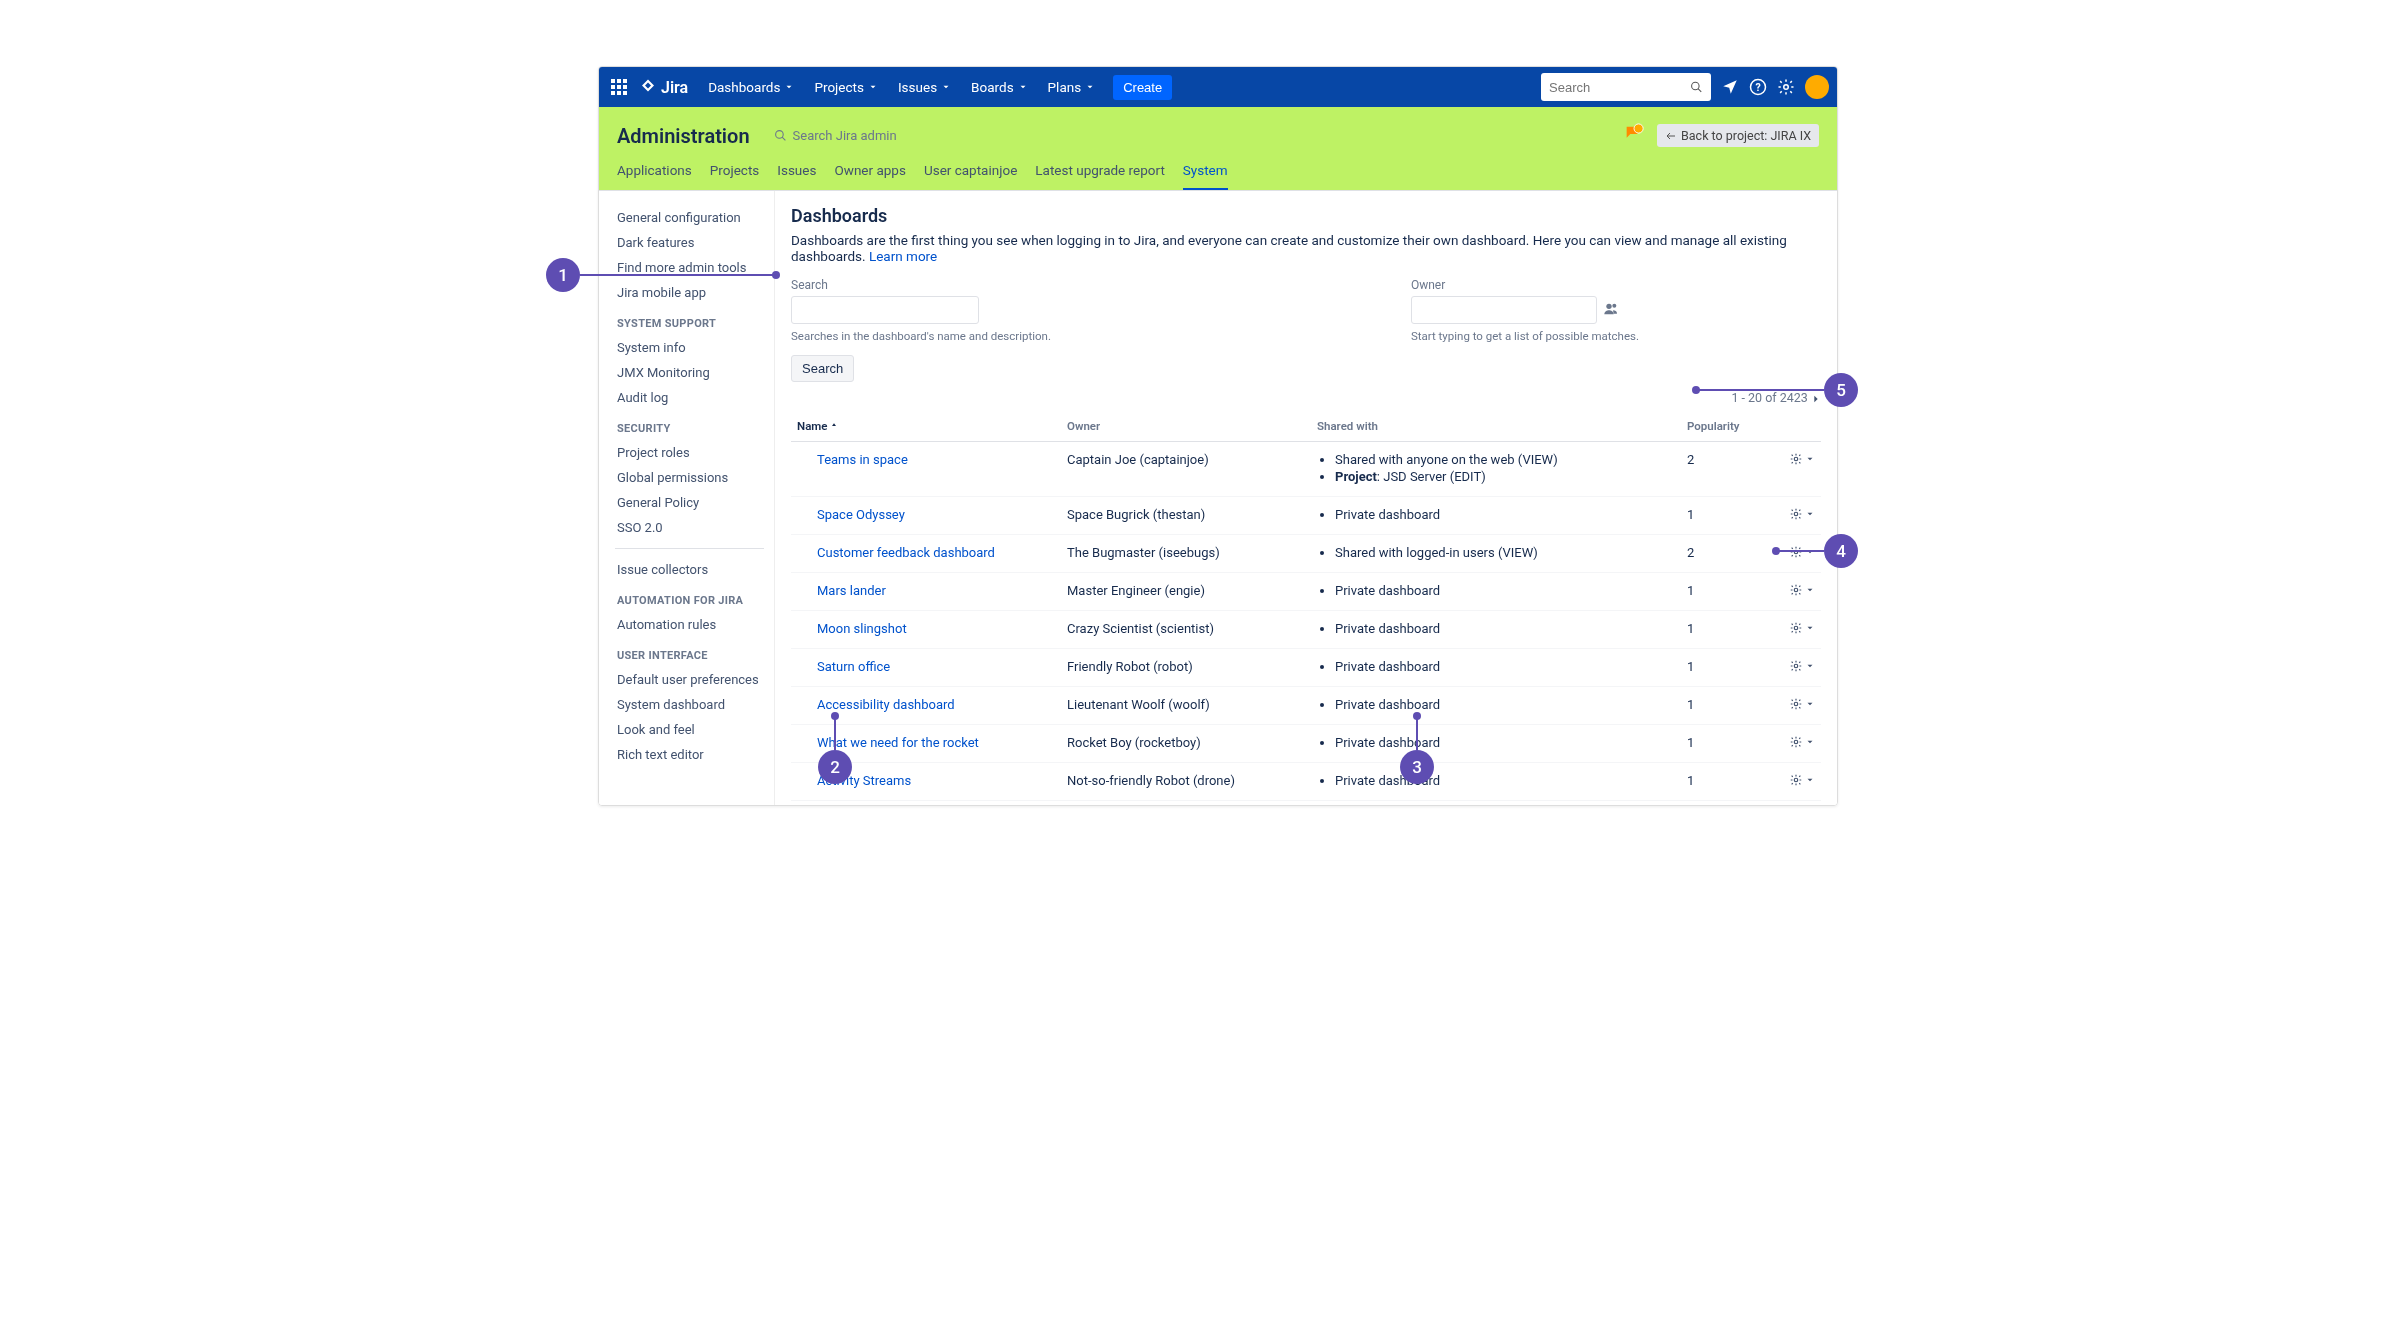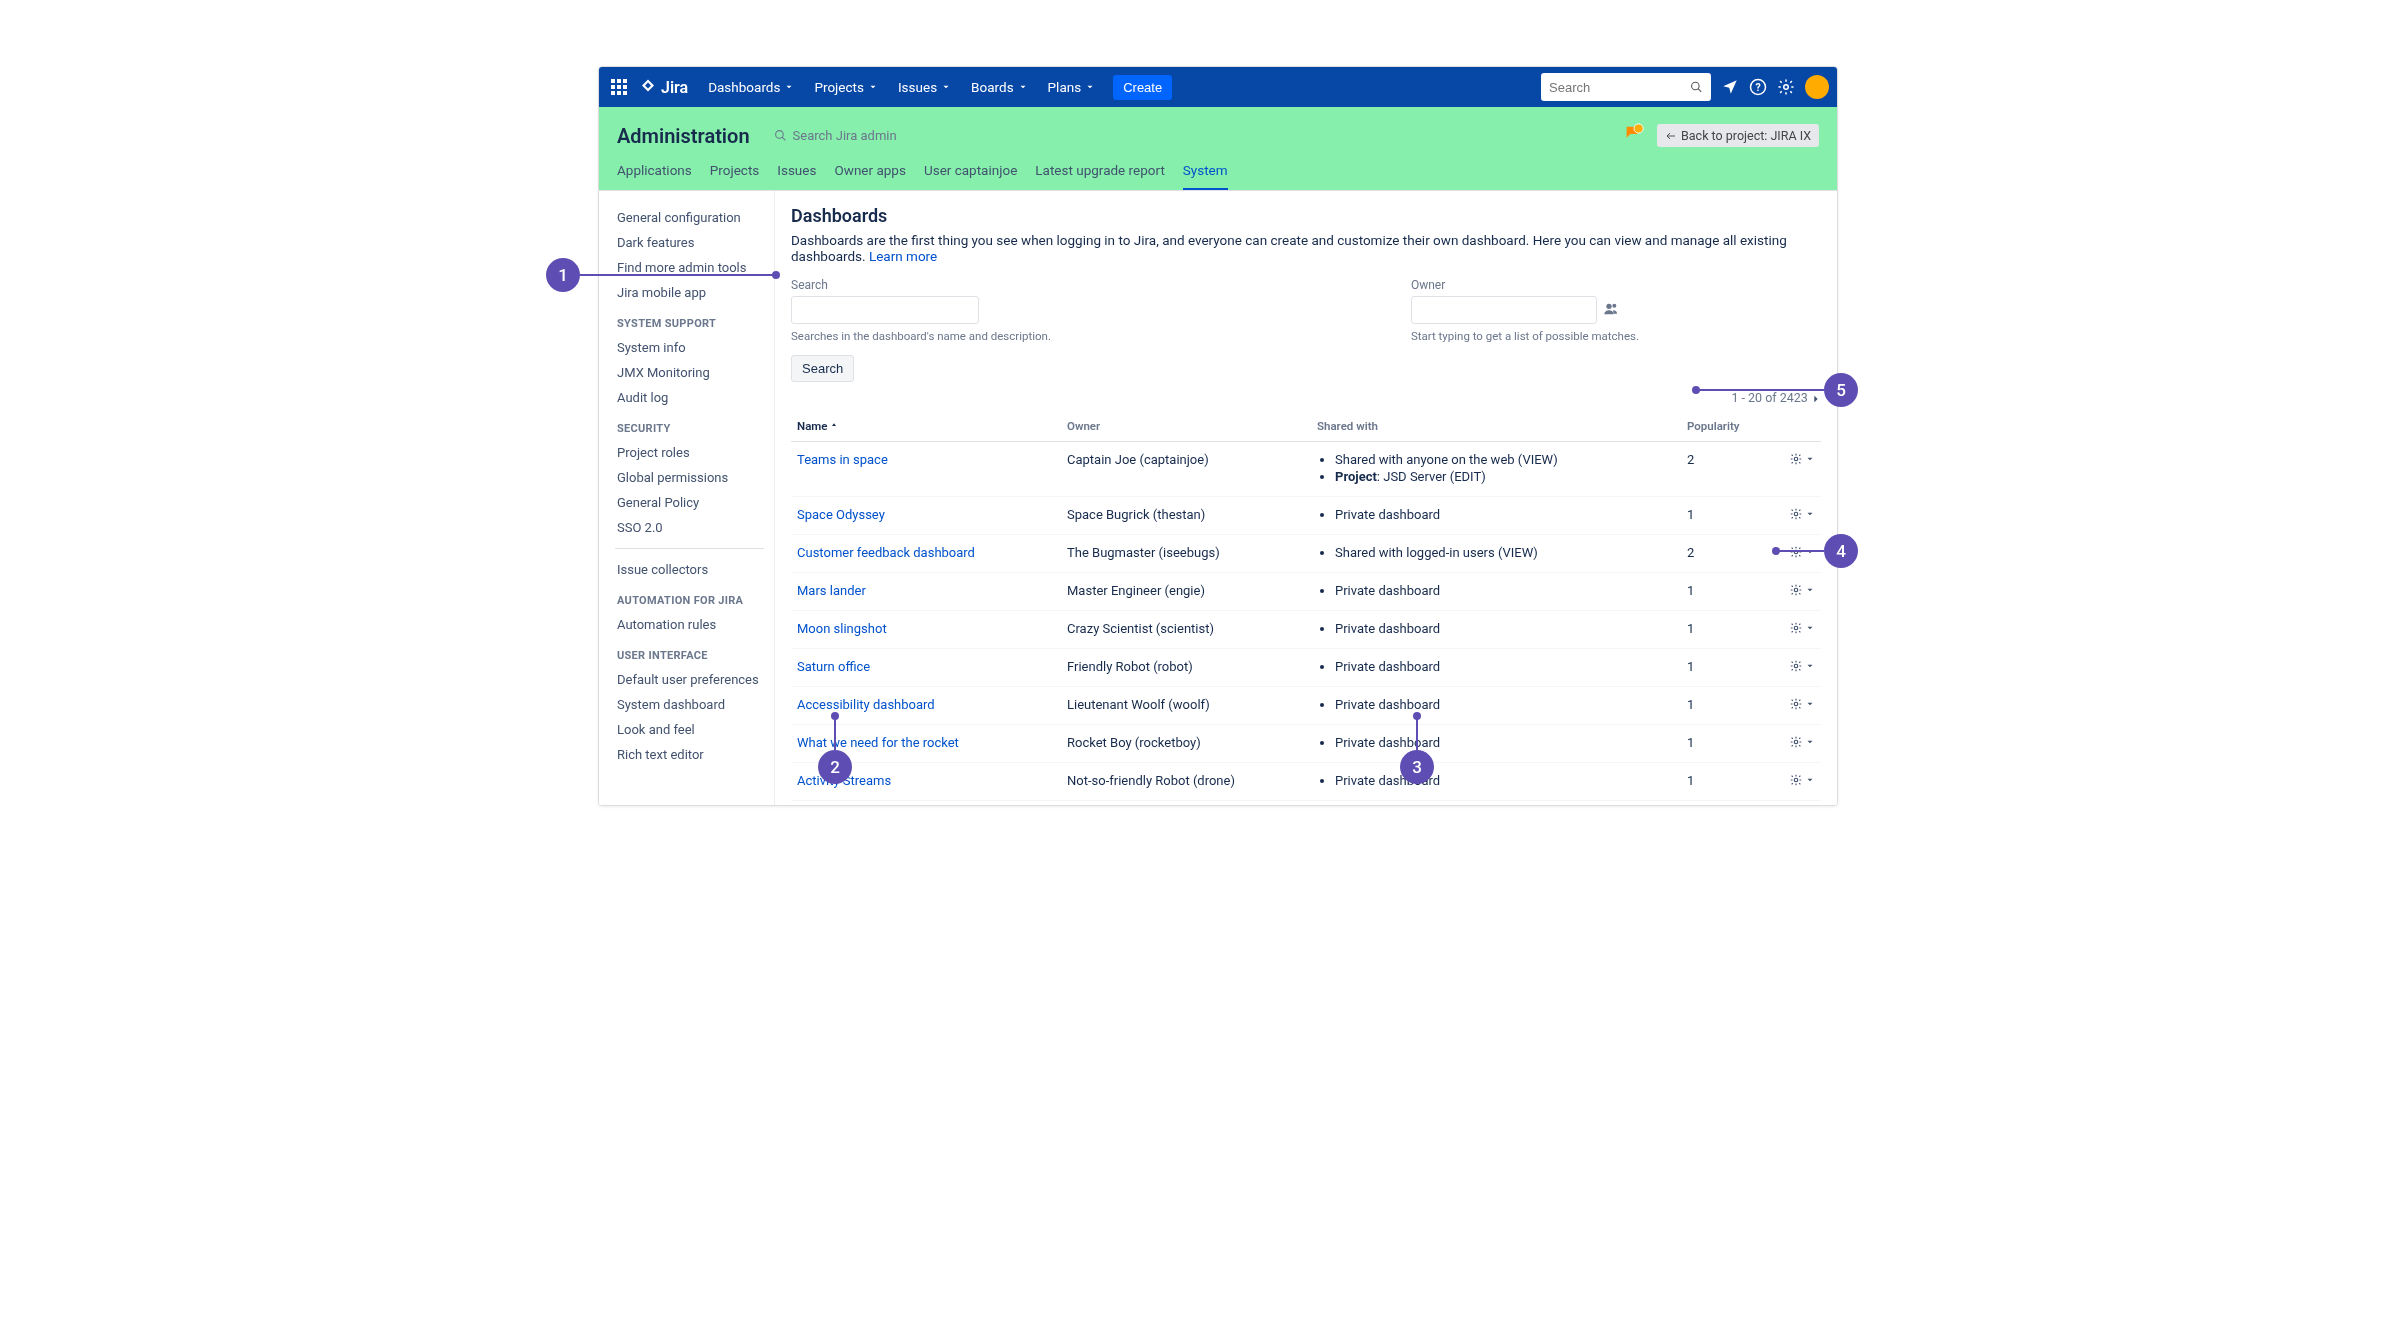--- a/index.html
+++ b/index.html
@@ -14,21 +14,21 @@
 .nav-item { padding: 0 8px; height: 40px; display: flex; align-items: center; cursor: pointer; font-size: 13.5px; }
 .nav-item svg { margin-left: 4px; }
 .create-btn { background: #0065FF; color: #fff; border: none; padding: 5px 10px; border-radius: 3px; font-size: 13px; cursor: pointer; margin-left: 6px; }
 .nav-right { margin-left: auto; display: flex; align-items: center; gap: 10px; }
 .search-box { background: #fff; border-radius: 3px; display: flex; align-items: center; width: 170px; height: 28px; padding: 0 8px; }
 .search-box input { border: none; outline: none; width: 100%; font-size: 13px; color: #555; }
 .icon-btn { color: #fff; cursor: pointer; display: flex; align-items: center; }
 .avatar { width: 24px; height: 24px; border-radius: 50%; background: #FFAB00; }
 
 
-.admin-header { background: #86efac; border-bottom: 1px solid #DFE1E6; padding: 16px 18px 0 18px; }
+.admin-header { background: #bef264; border-bottom: 1px solid #DFE1E6; padding: 16px 18px 0 18px; }
 .admin-title-row { display: flex; align-items: center; gap: 24px; margin-bottom: 14px; }
 .admin-title { font-size: 20px; font-weight: 600; color: #172B4D; }
 .admin-search { display: flex; align-items: center; gap: 6px; color: #6B778C; font-size: 13px; cursor: text; }
 .back-link { margin-left: auto; display: flex; align-items: center; gap: 12px; }
 .back-chip { background: #E6E8EC; padding: 4px 8px; border-radius: 3px; font-size: 12.5px; color: #444; display: flex; align-items: center; gap: 4px; }
 
 
 .admin-tabs { display: flex; gap: 18px; }
 .admin-tab { padding: 0 0 10px 0; font-size: 13.5px; color: #42526E; cursor: pointer; border-bottom: 2px solid transparent; }
 .admin-tab.active { color: #0052CC; border-bottom: 2px solid #0052CC; }
@@ -54,21 +54,21 @@
 .owner-row input { width: 186px; }
 .search-submit { margin-top: 12px; background: #F4F5F7; border: 1px solid #dfe1e6; padding: 5px 10px; border-radius: 3px; font-size: 13px; cursor: pointer; color: #172B4D; }
 
 .pager { text-align: right; font-size: 12.5px; color: #6B778C; margin-top: 8px; }
 .pager svg { vertical-align: middle; }
 
 table { width: 100%; border-collapse: collapse; margin-top: 6px; }
 th { text-align: left; font-size: 11.5px; font-weight: 600; color: #6B778C; padding: 8px 6px; border-bottom: 1px solid #DFE1E6; }
 th.active-sort { color: #172B4D; }
 td { font-size: 13px; padding: 10px 6px; border-bottom: 1px solid #F4F5F7; vertical-align: top; color: #172B4D; }
-td.name a { color: #0052CC; text-decoration: none; }
+td.name a { color: #0052CC; text-decoration: none; margin-left: 20px; }
 td ul { list-style: disc; padding-left: 18px; }
 td li { margin-bottom: 2px; }
 .gear-cell { text-align: right; }
 .gear-btn { display: inline-flex; align-items: center; gap: 2px; cursor: pointer; color: #42526E; }
 
 
 .callout { position: absolute; width: 34px; height: 34px; border-radius: 50%; background: #5E4DB2; color: #fff; display: flex; align-items: center; justify-content: center; font-size: 17px; font-weight: 500; z-index: 20; }
 .callout-line { position: absolute; background: #5E4DB2; z-index: 15; }
 .callout-dot { position: absolute; width: 8px; height: 8px; border-radius: 50%; background: #5E4DB2; z-index: 16; }
 </style>

